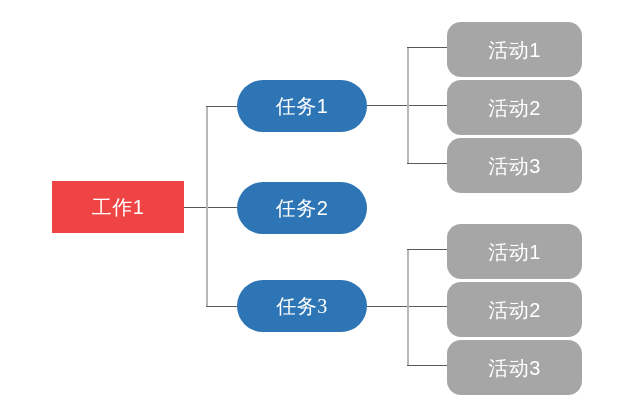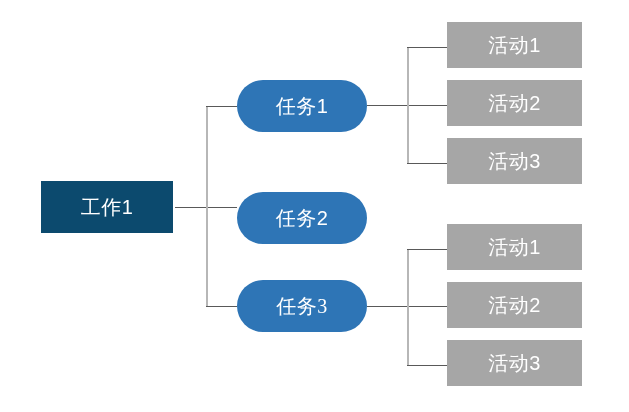--- a/index.html
+++ b/index.html
@@ -4,24 +4,24 @@
 <style>
   html,body{margin:0;padding:0;background:#fff;}
   .canvas{
     position:relative;width:629px;height:412px;background:#ffffff;
     font-family:"Liberation Sans","DejaVu Sans",sans-serif;overflow:hidden;
   }
   .node{
     position:absolute;display:flex;align-items:center;justify-content:center;
     color:#ffffff;font-size:20px;line-height:1;letter-spacing:0.5px;user-select:none;
   }
-  .root-node{left:41px;top:181px;width:132px;height:52px;background:#0c4a6e;text-align:right;}
+  .root-node{left:52px;top:181px;width:132px;height:52px;background:#ef4444;text-align:right;}
   .task-node{left:237px;width:130px;height:52px;background:#2E75B6;border-radius:26px;}
-  .t1{top:80px;}  .t2{top:192px;}  .t3{top:280px;font-family:Liberation Serif, serif;}
-  .act-node{left:447px;width:135px;height:46px;background:#A6A6A6;}
+  .t1{top:80px;}  .t2{top:182px;}  .t3{top:280px;font-family:Liberation Serif, serif;}
+  .act-node{left:447px;width:135px;height:55px;background:#A6A6A6;border-radius:14px;}
   .a1{top:22px;}  .a2{top:80px;}  .a3{top:138px;}
   .b1{top:224px;} .b2{top:282px;} .b3{top:340px;}
   .hline{position:absolute;height:1px;background:#595959;}
   .vline{position:absolute;width:2px;background:#B7B7B7;}
   
   .lh-root{left:175px;top:207px;width:62px;}
   .lv-left{left:206px;top:106px;height:201px;}
   .lh-task1{left:206px;top:106px;width:31px;}
   .lh-task3{left:206px;top:306px;width:31px;}
   

